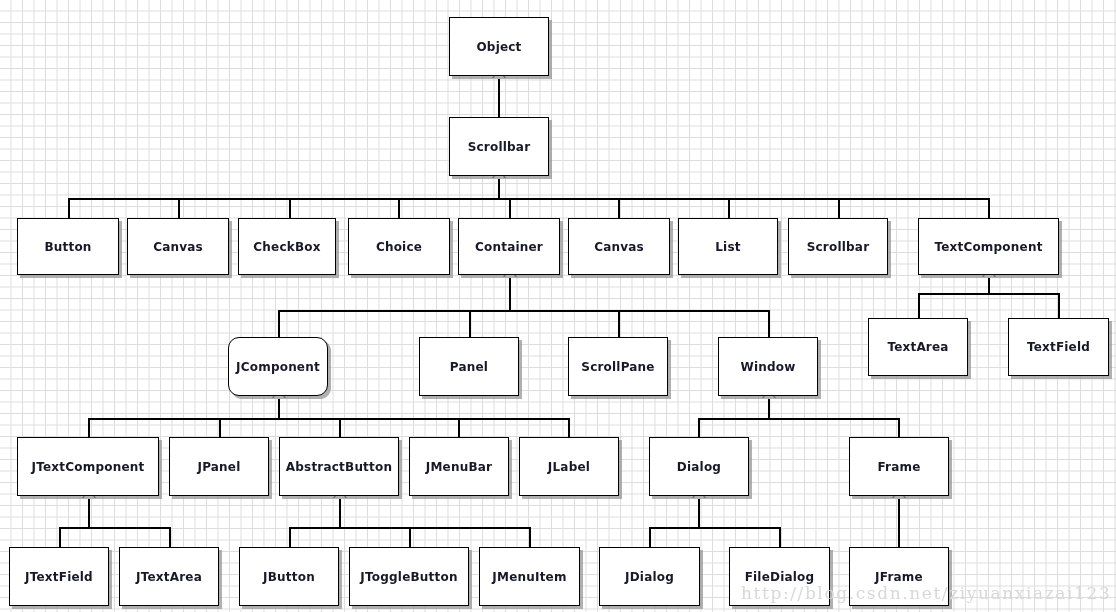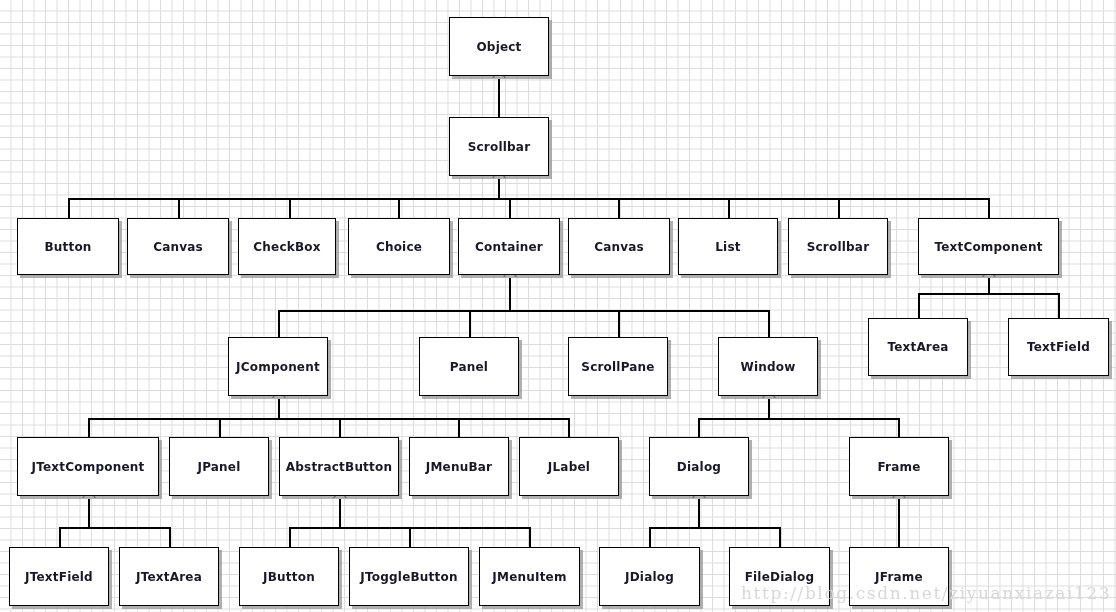--- a/index.html
+++ b/index.html
@@ -186,21 +186,21 @@
     </div>
     <div class="node" style="left: 678px; top: 218px; width: 100px; height: 57px;">
       <span class="node-label">List</span>
     </div>
     <div class="node" style="left: 918px; top: 218px; width: 141px; height: 57px;">
       <span class="node-label">TextComponent</span>
     </div>
     <div class="node" style="left: 788px; top: 218px; width: 100px; height: 57px;">
       <span class="node-label">Scrollbar</span>
     </div>
-    <div class="node" style="left: 228px; top: 337px; width: 100px; height: 59px;">
+    <div class="node" style="left: 228px; top: 337px; width: 100px; height: 59px; border-radius: 11px;">
       <span class="node-label">JComponent</span>
     </div>
     <div class="node" style="left: 419px; top: 337px; width: 100px; height: 59px;">
       <span class="node-label">Panel</span>
     </div>
     <div class="node" style="left: 568px; top: 337px; width: 100px; height: 59px;">
       <span class="node-label">ScrollPane</span>
     </div>
     <div class="node" style="left: 718px; top: 337px; width: 100px; height: 59px;">
       <span class="node-label">Window</span>

